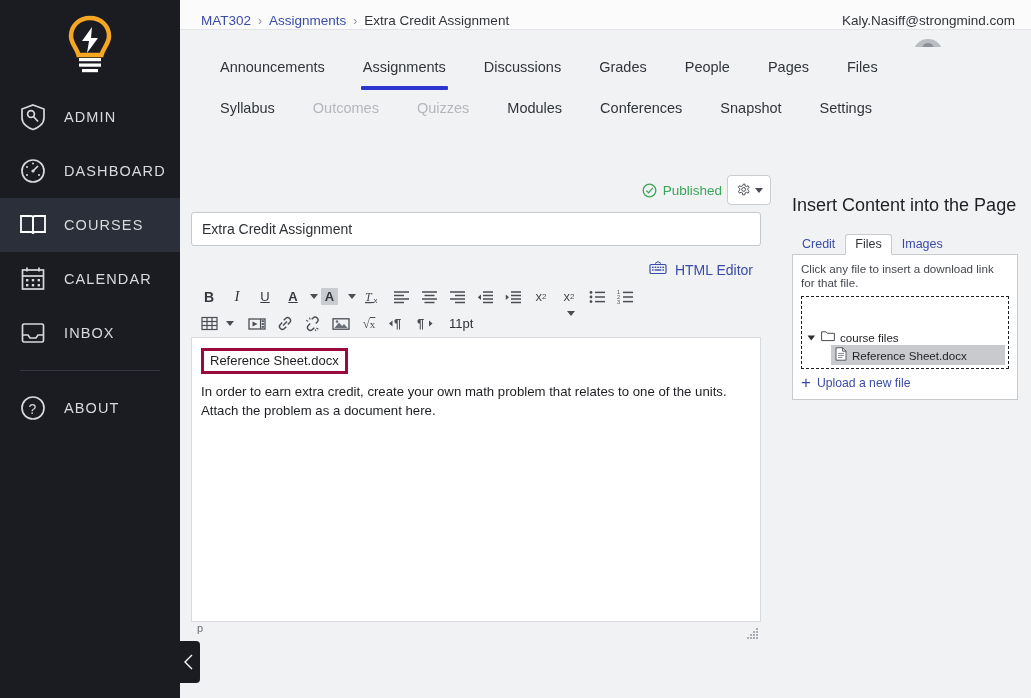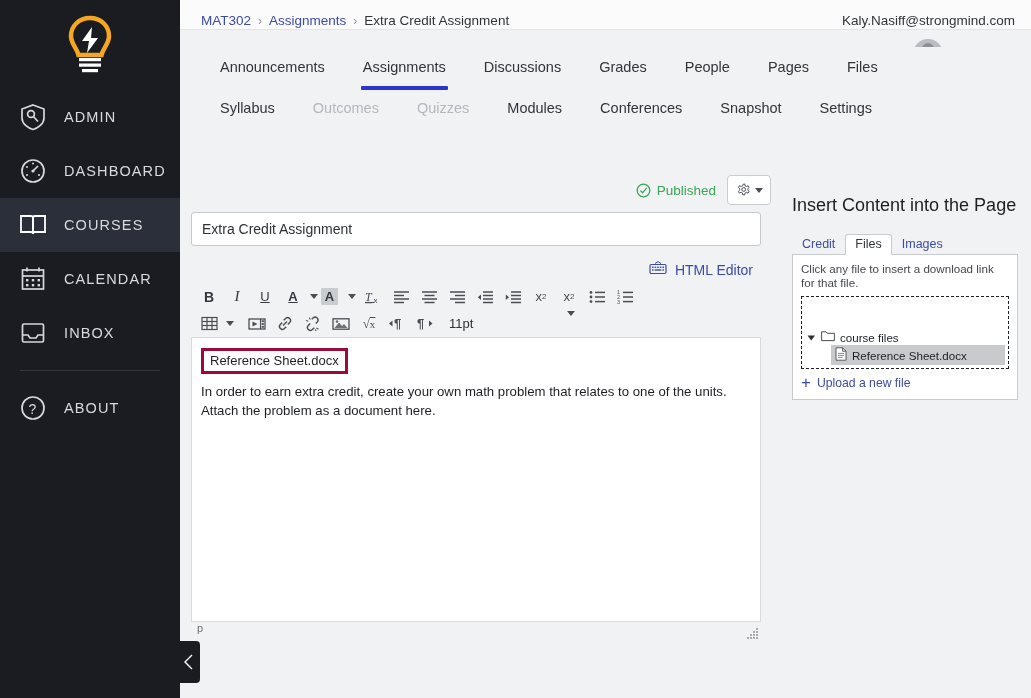--- a/index.html
+++ b/index.html
@@ -115,21 +115,21 @@
     padding: 0 17px 0 21px; height: 40px;
   }
   #tabs-row2 .tab { padding-top: 9px; height: 38px; }
 
   
   #editor-col {
     position: absolute; left: 11px; top: 125px; width: 580px;
   }
   #status-row {
     display: flex; align-items: center; justify-content: flex-end;
-    gap: 11px; height: 36px; padding-right: 0px;
+    gap: 5px; height: 36px; padding-right: 0px;
   }
   #published-badge {
     display: flex; align-items: center; gap: 6px;
     font-size: 13.5px; color: #3aa656;
   }
   #gear-btn {
     width: 44px; height: 30px;
     border: 1px solid #c9ccd1; border-radius: 4px;
     background: #ffffff;
     display: flex; align-items: center; justify-content: center; gap: 3px;

